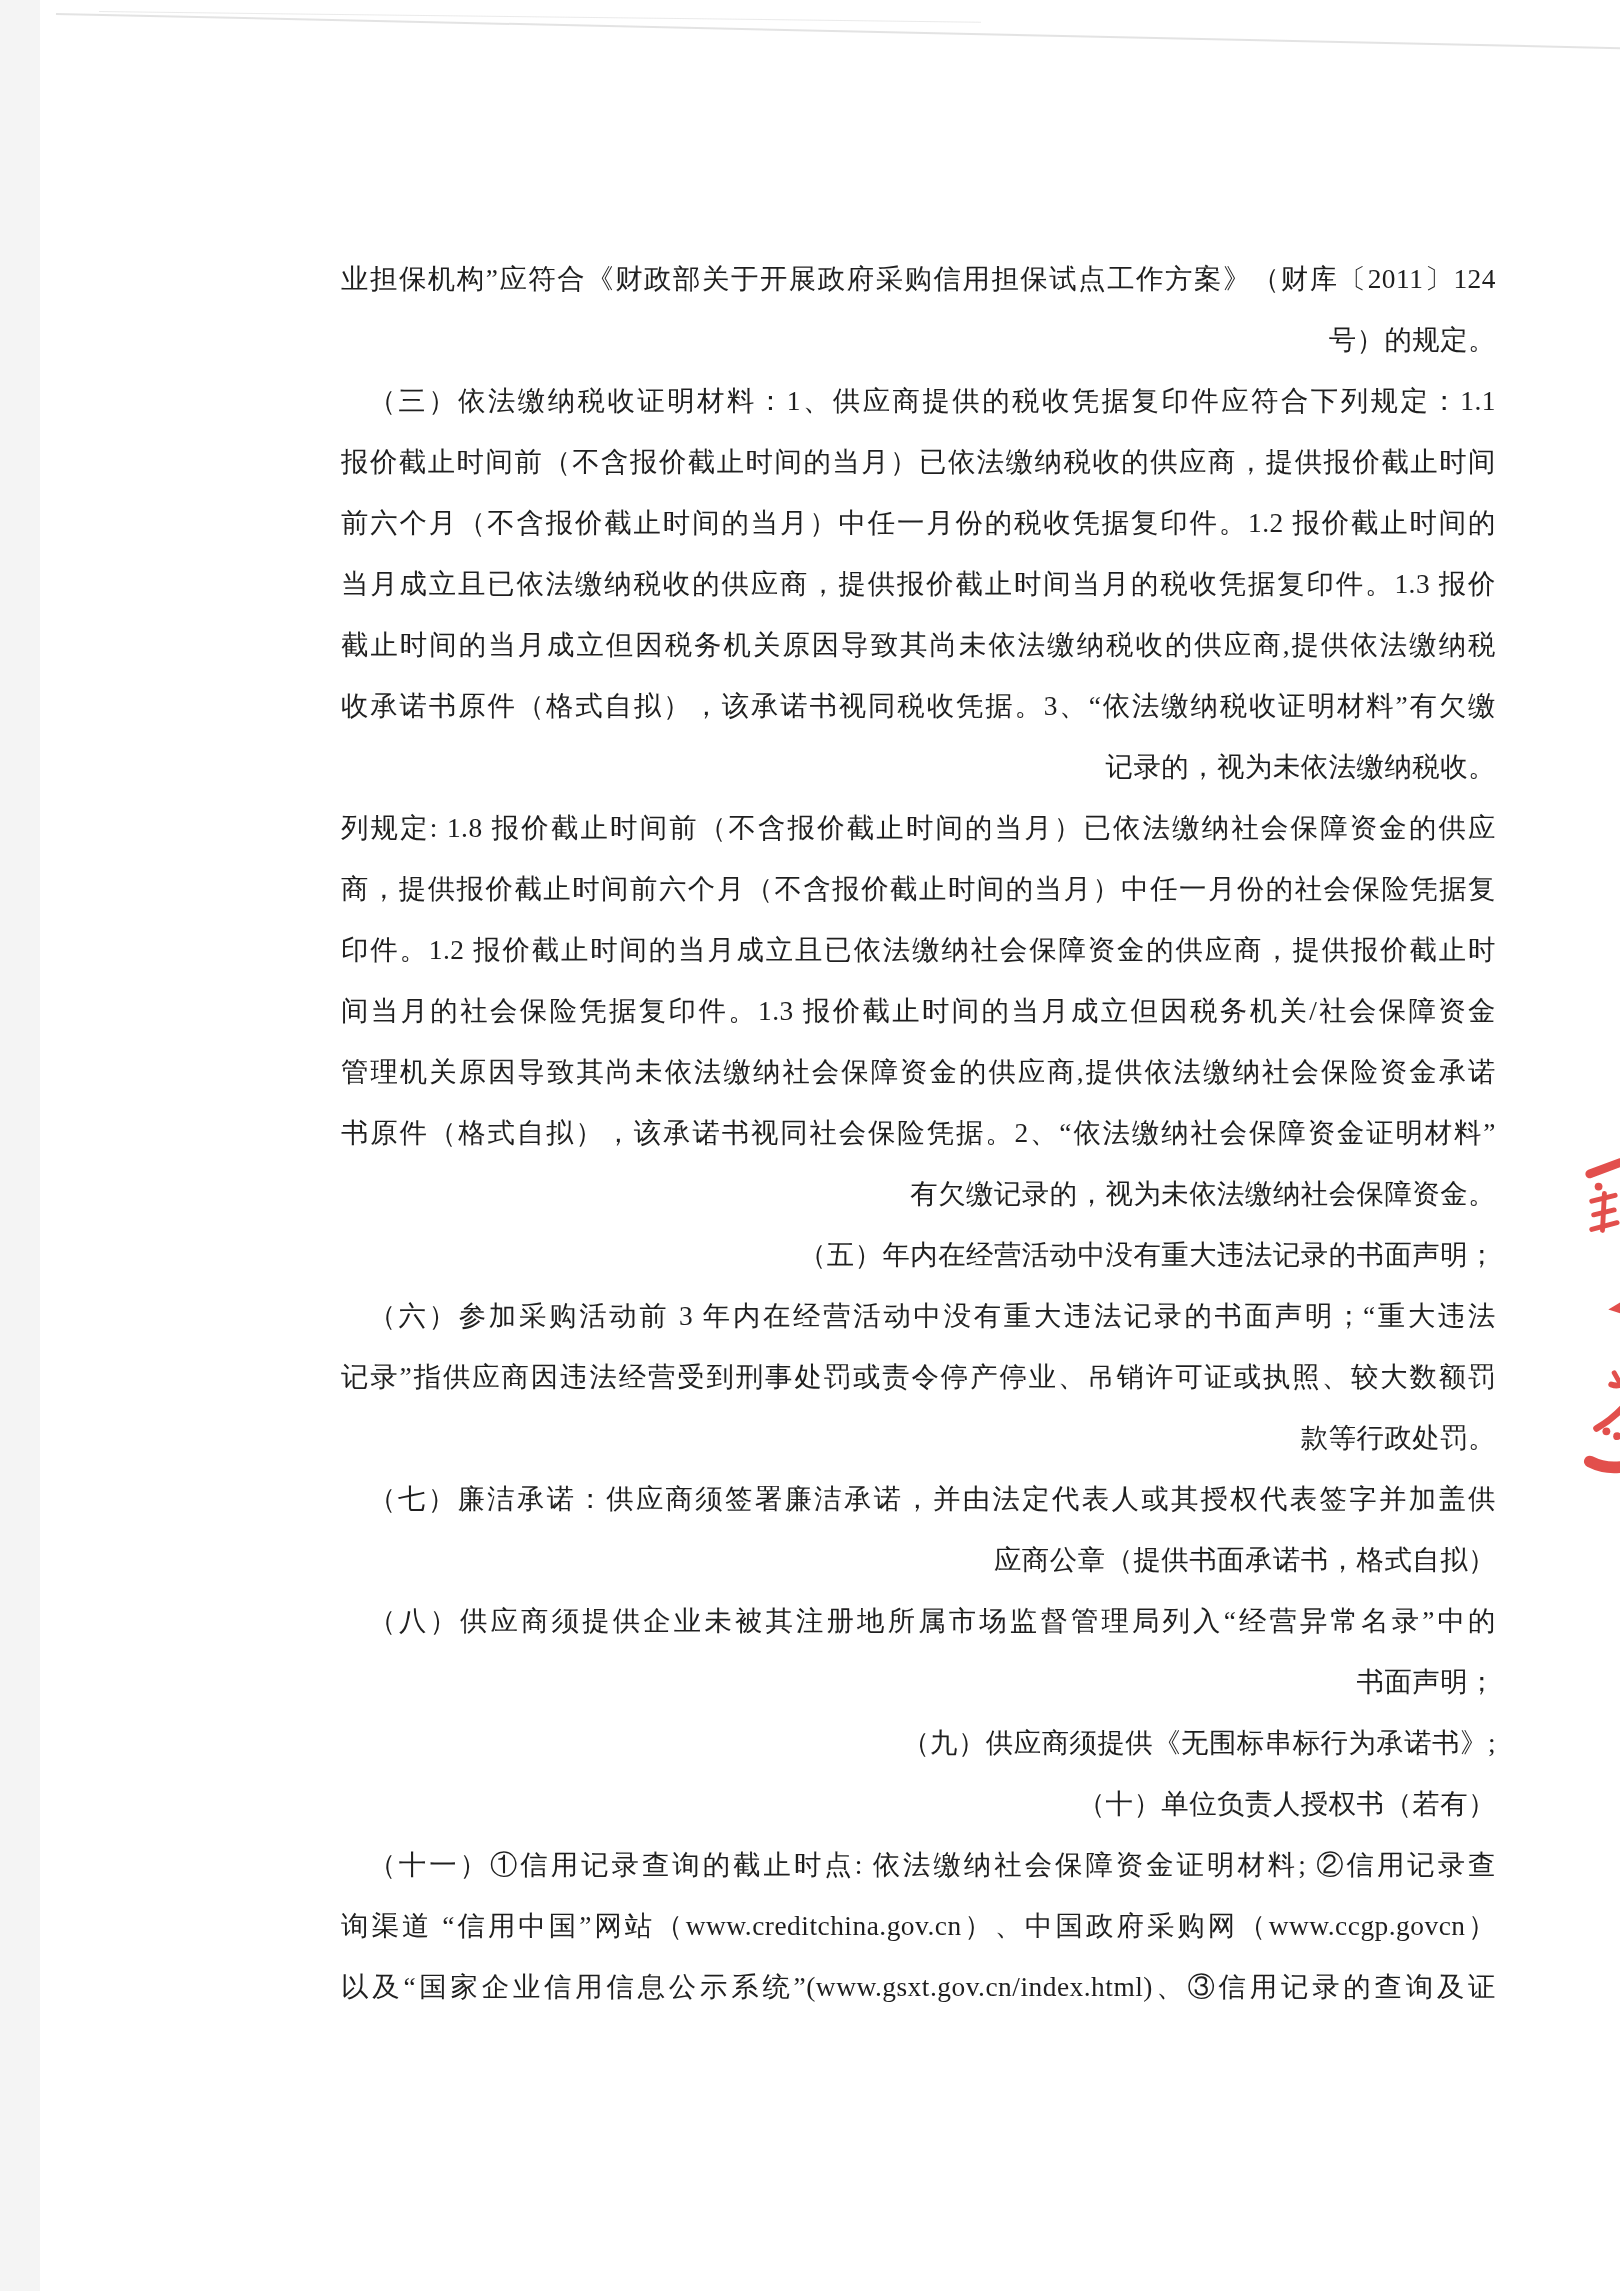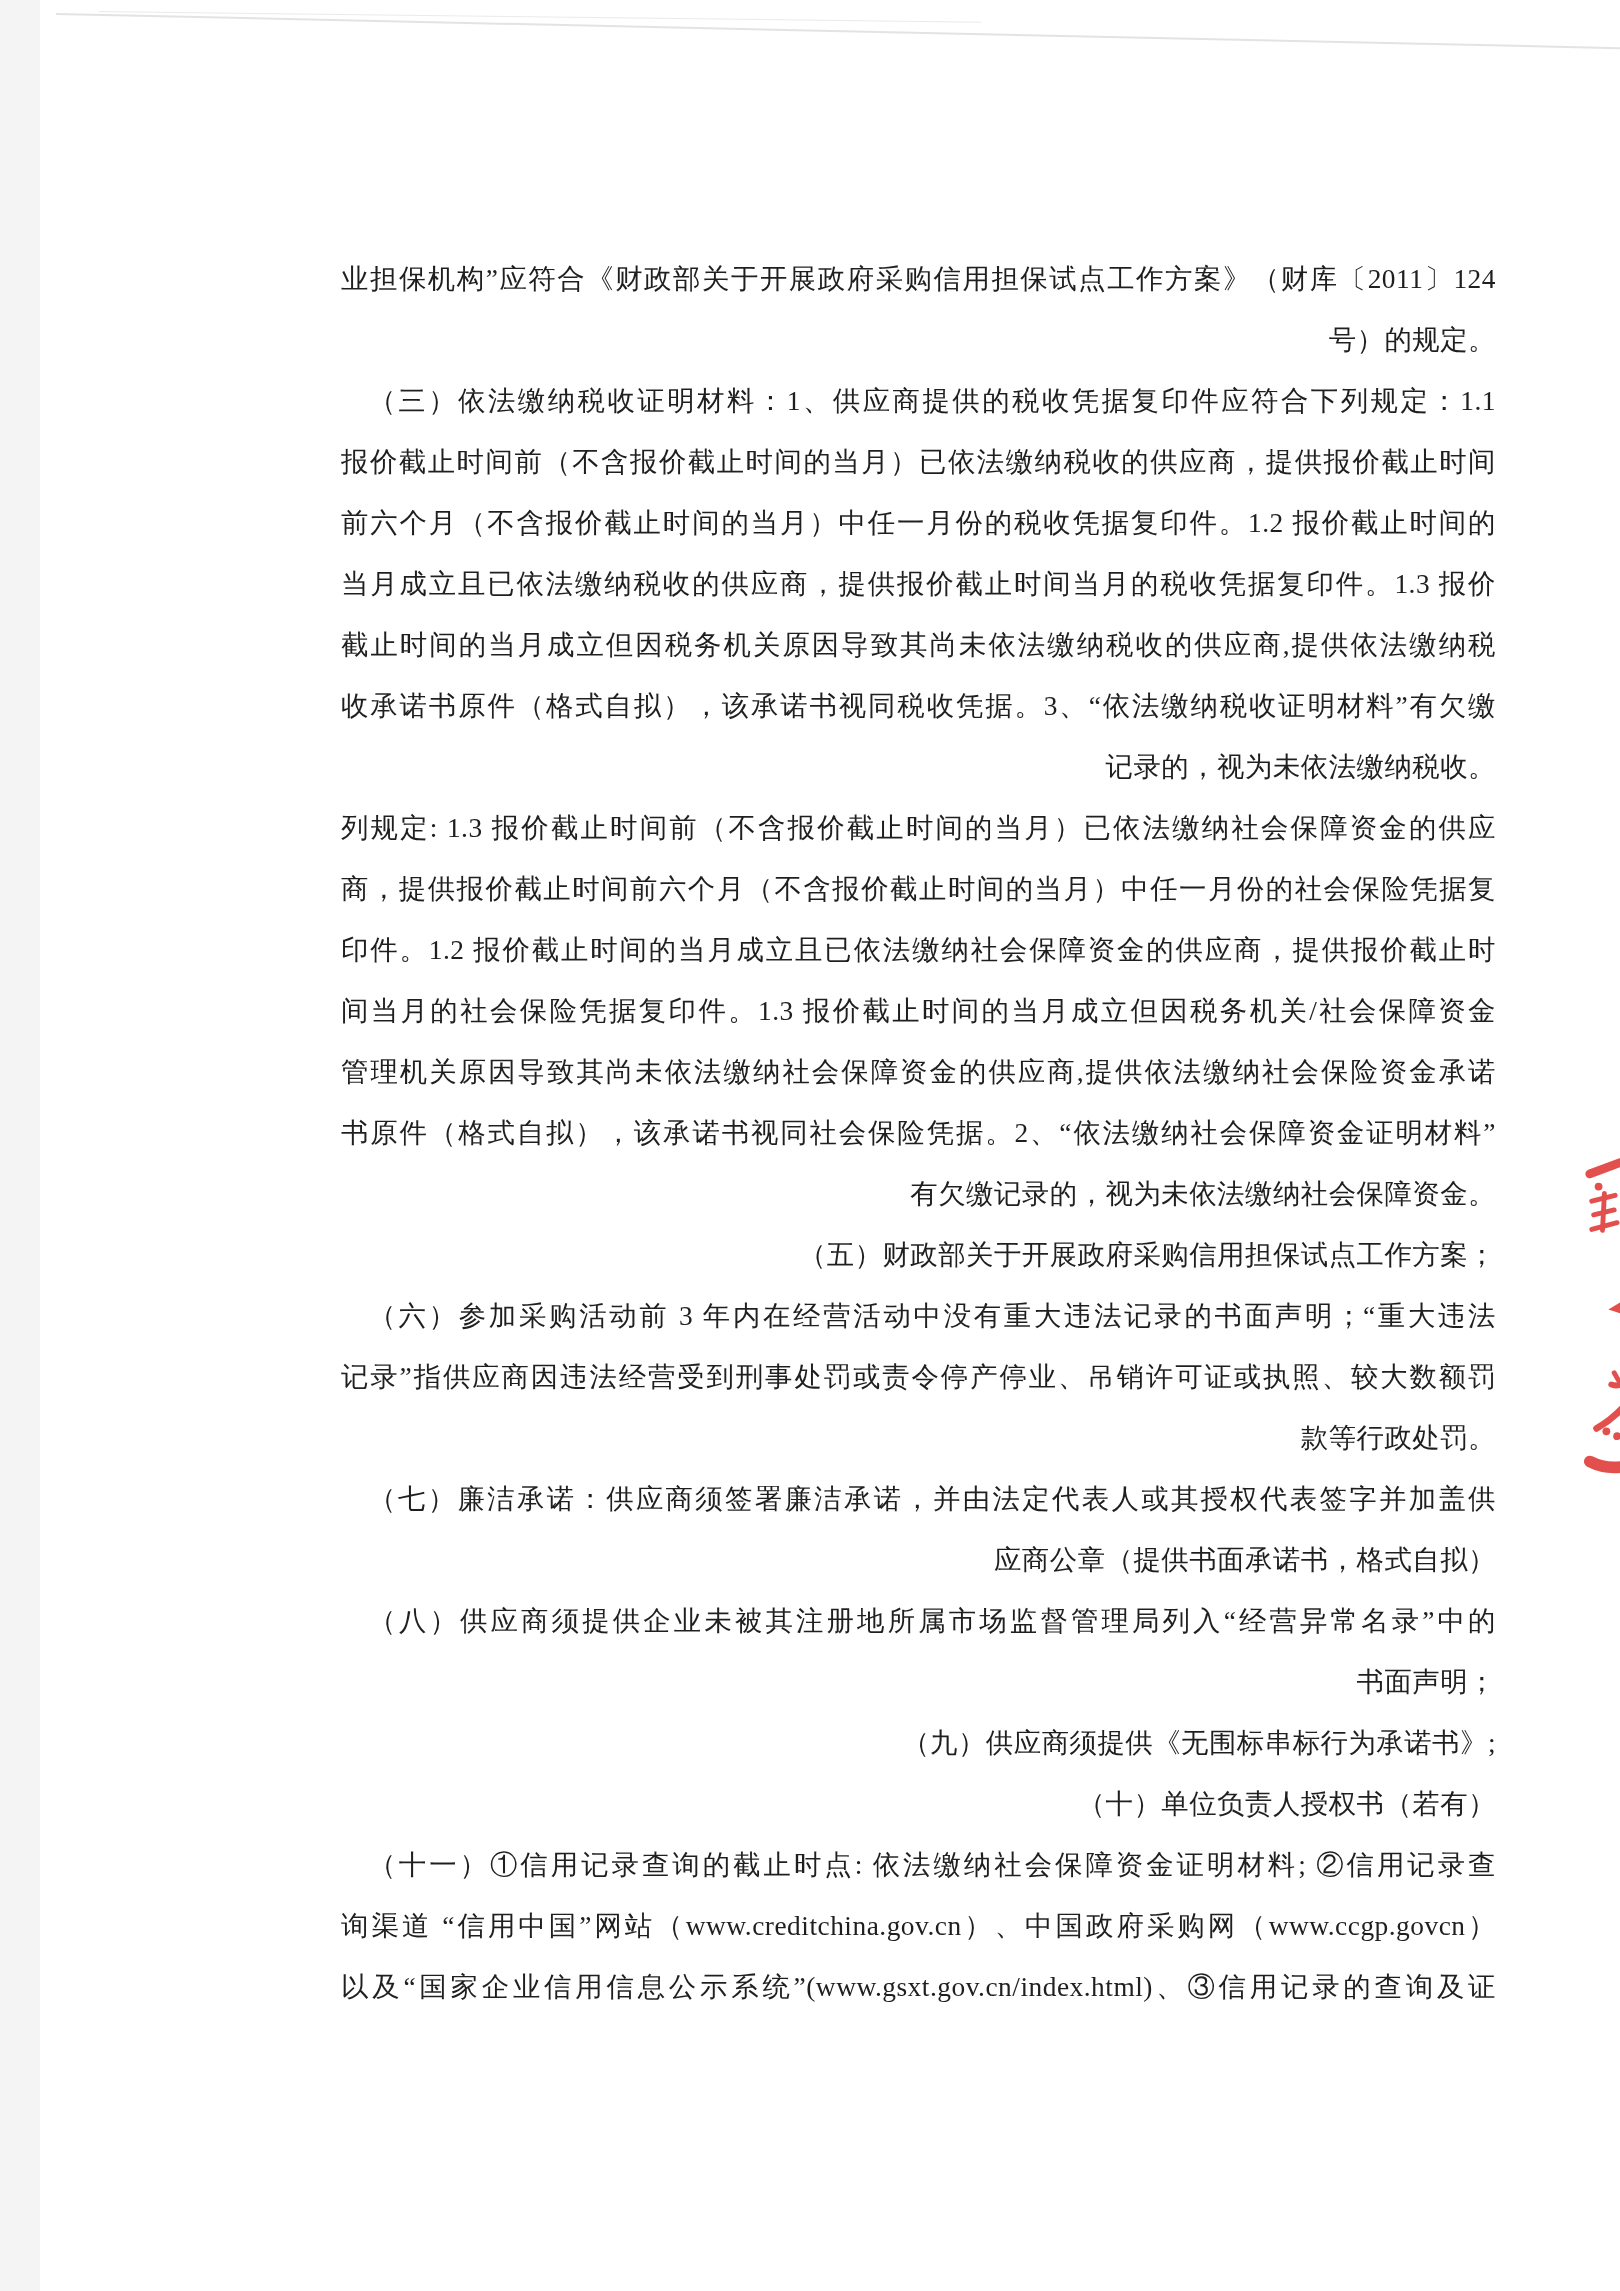--- a/index.html
+++ b/index.html
@@ -48,28 +48,28 @@
   <div class="text-block">
     <div class="line j">业担保机构”应符合《财政部关于开展政府采购信用担保试点工作方案》（财库〔2011〕124</div>
     <div class="line">号）的规定。</div>
     <div class="line j i">（三）依法缴纳税收证明材料：1、供应商提供的税收凭据复印件应符合下列规定：1.1</div>
     <div class="line j">报价截止时间前（不含报价截止时间的当月）已依法缴纳税收的供应商，提供报价截止时间</div>
     <div class="line j">前六个月（不含报价截止时间的当月）中任一月份的税收凭据复印件。1.2 报价截止时间的</div>
     <div class="line j">当月成立且已依法缴纳税收的供应商，提供报价截止时间当月的税收凭据复印件。1.3 报价</div>
     <div class="line j">截止时间的当月成立但因税务机关原因导致其尚未依法缴纳税收的供应商,提供依法缴纳税</div>
     <div class="line j">收承诺书原件（格式自拟），该承诺书视同税收凭据。3、“依法缴纳税收证明材料”有欠缴</div>
     <div class="line">记录的，视为未依法缴纳税收。</div>
-    <div class="line j">列规定: 1.3 报价截止时间前（不含报价截止时间的当月）已依法缴纳社会保障资金的供应</div>
+    <div class="line j">列规定: 1.8 报价截止时间前（不含报价截止时间的当月）已依法缴纳社会保障资金的供应</div>
     <div class="line j">商，提供报价截止时间前六个月（不含报价截止时间的当月）中任一月份的社会保险凭据复</div>
     <div class="line j">印件。1.2 报价截止时间的当月成立且已依法缴纳社会保障资金的供应商，提供报价截止时</div>
     <div class="line j">间当月的社会保险凭据复印件。1.3 报价截止时间的当月成立但因税务机关/社会保障资金</div>
     <div class="line j">管理机关原因导致其尚未依法缴纳社会保障资金的供应商,提供依法缴纳社会保险资金承诺</div>
     <div class="line j">书原件（格式自拟），该承诺书视同社会保险凭据。2、“依法缴纳社会保障资金证明材料”</div>
     <div class="line">有欠缴记录的，视为未依法缴纳社会保障资金。</div>
-    <div class="line i">（五）财政部关于开展政府采购信用担保试点工作方案；</div>
+    <div class="line i">（五）年内在经营活动中没有重大违法记录的书面声明；</div>
     <div class="line j i">（六）参加采购活动前 3 年内在经营活动中没有重大违法记录的书面声明；“重大违法</div>
     <div class="line j">记录”指供应商因违法经营受到刑事处罚或责令停产停业、吊销许可证或执照、较大数额罚</div>
     <div class="line">款等行政处罚。</div>
     <div class="line j i">（七）廉洁承诺：供应商须签署廉洁承诺，并由法定代表人或其授权代表签字并加盖供</div>
     <div class="line">应商公章（提供书面承诺书，格式自拟）</div>
     <div class="line j i">（八）供应商须提供企业未被其注册地所属市场监督管理局列入“经营异常名录”中的</div>
     <div class="line">书面声明；</div>
     <div class="line i">（九）供应商须提供《无围标串标行为承诺书》;</div>
     <div class="line i">（十）单位负责人授权书（若有）</div>
     <div class="line j i">（十一）①信用记录查询的截止时点: 依法缴纳社会保障资金证明材料; ②信用记录查</div>

